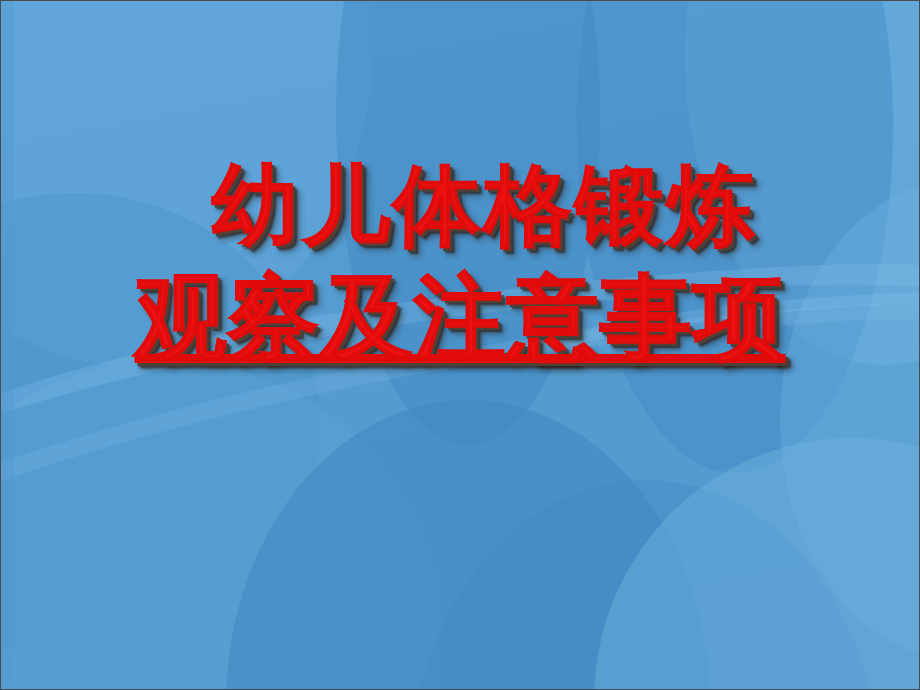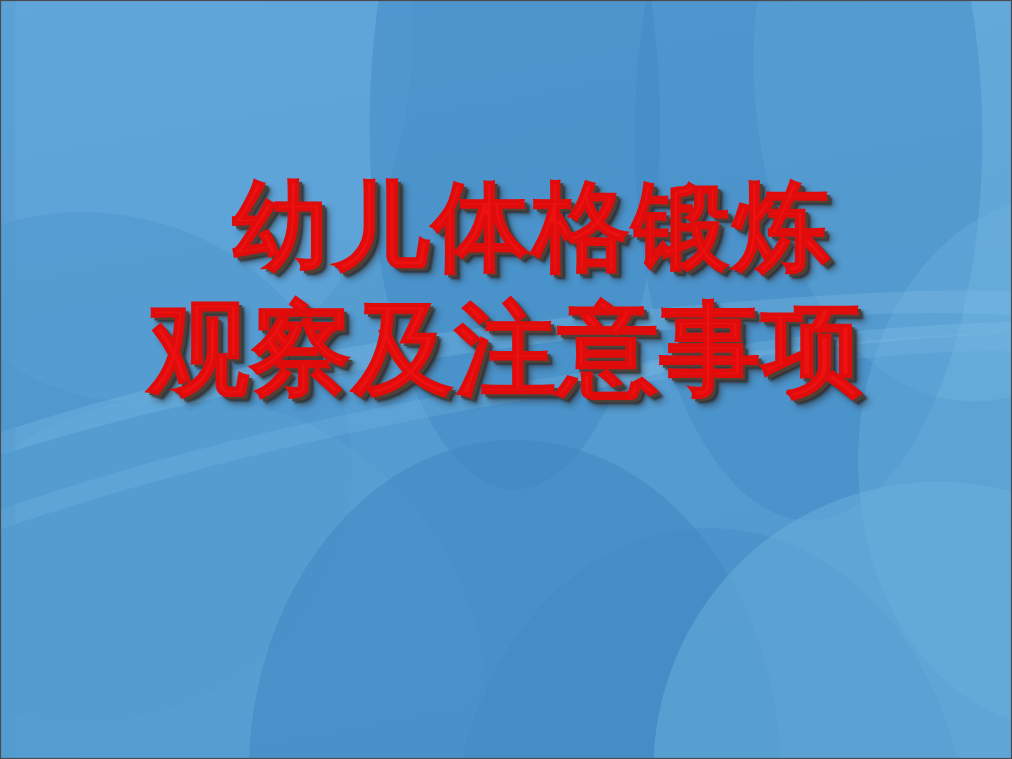--- a/index.html
+++ b/index.html
@@ -71,20 +71,21 @@
   }
 
   #title-line-1 {
     font-size: 88px;
     margin-bottom: 22px;
     padding-left: 48px;
   }
   #title-line-2 {
     font-size: 92px;
     letter-spacing: 1px;
+    text-decoration: underline;
   }
 </style>
 </head>
 <body>
 
 <div id="slide">
 
   <svg id="bg-art" viewBox="0 0 920 690" preserveAspectRatio="none">
     <defs>
       <linearGradient id="baseGrad" x1="0" y1="0" x2="0.25" y2="1">

